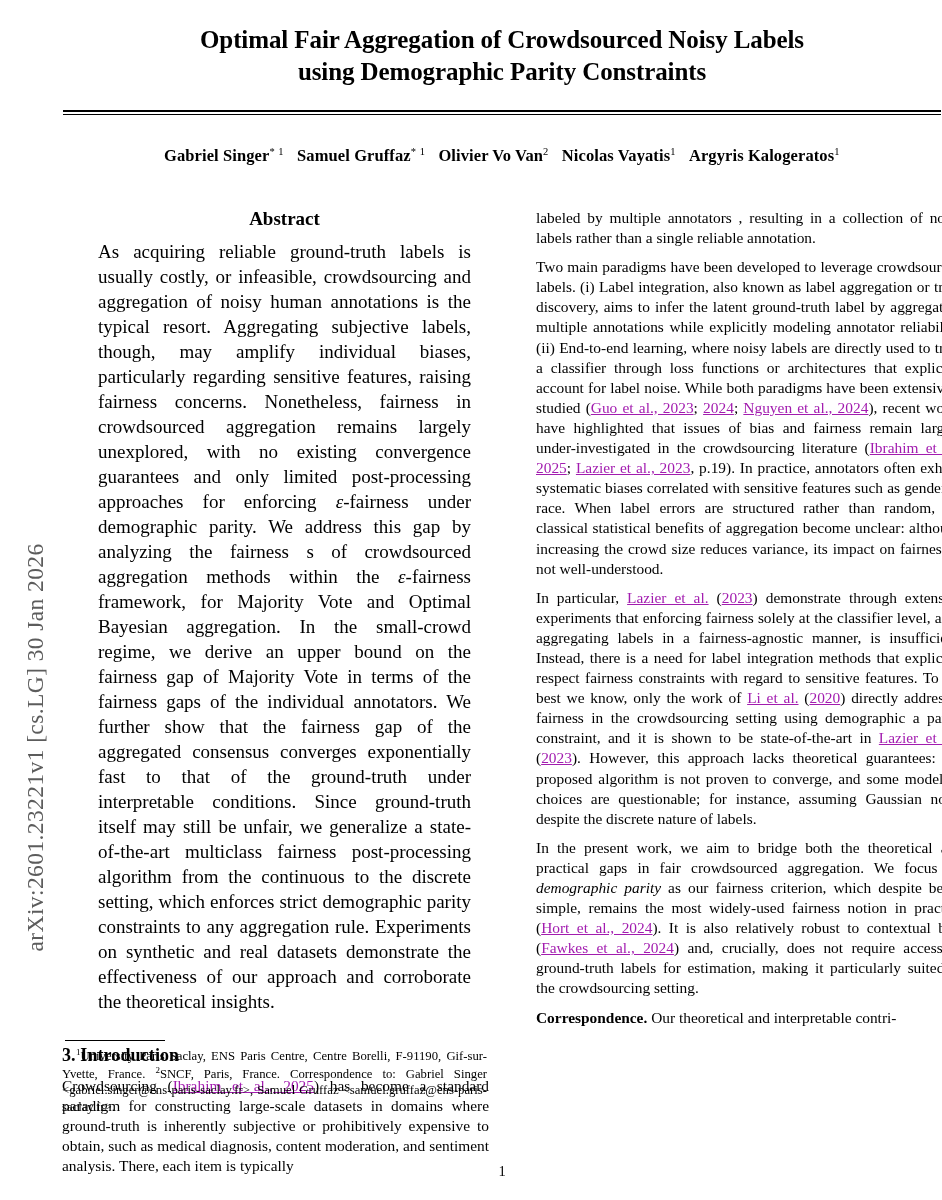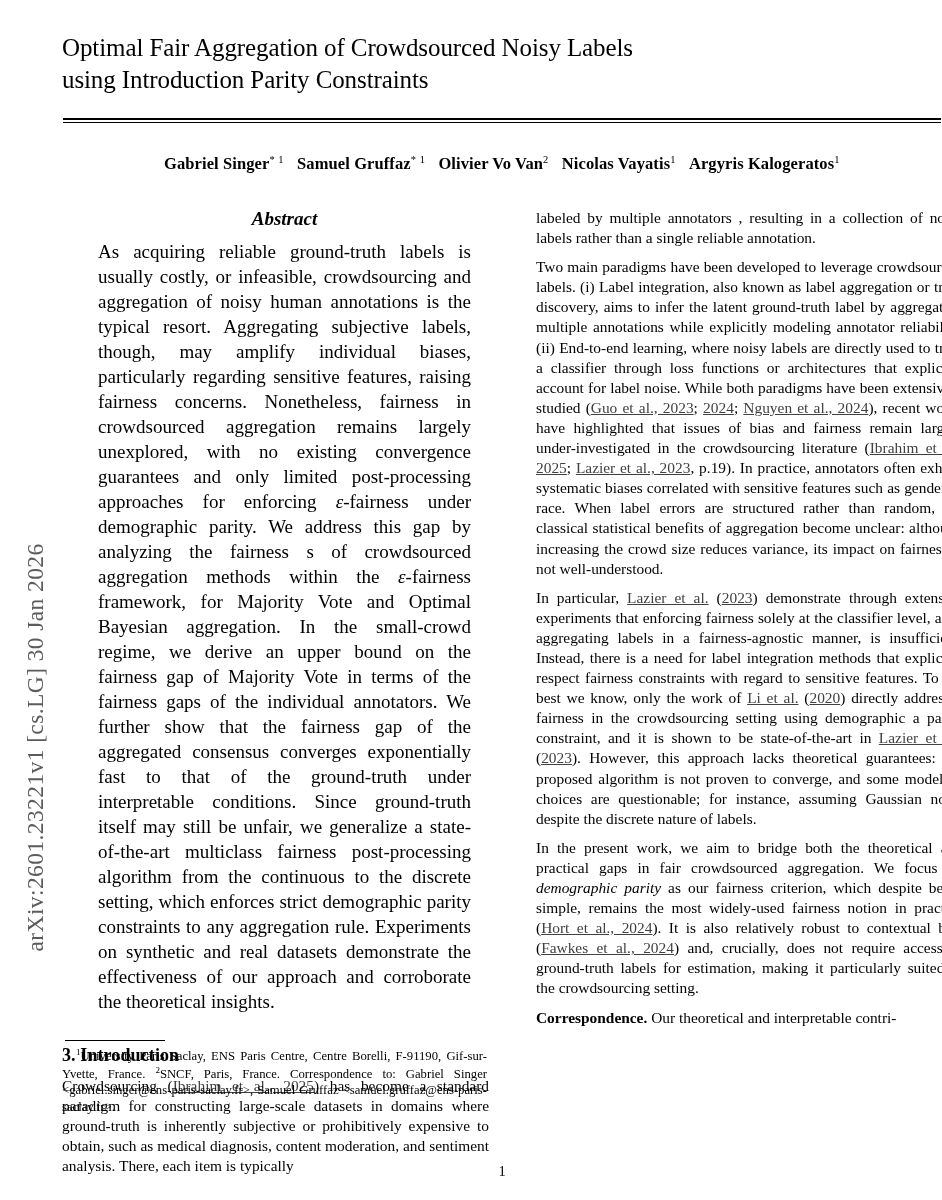--- a/index.html
+++ b/index.html
@@ -44,24 +44,24 @@
     position: absolute;
     left: 62px;
     top: 0;
     width: 880px;
     height: 1200px;
   }
 
   
   .title {
     margin: 0;
-    padding-top: 32px;
-    text-align: left;
+    padding-top: 24px;
+    text-align: center;
     font-size: 25px;
-    font-weight: normal;
+    font-weight: bold;
     line-height: 1.26;
     letter-spacing: -0.1px;
   }
   .title .line2 { display: block; }
 
   .rule-double {
     margin: 23px 1px 0 1px;
     border-top: 2.2px solid #000;
     border-bottom: 1.2px solid #000;
     height: 1.6px;
@@ -101,21 +101,20 @@
 
   
   .abstract-wrap {
     padding: 0 18px 0 36px;
   }
   .abstract-head {
     text-align: center;
     font-size: 19px;
     font-weight: bold;
     margin: 0 0 10px 0;
-    font-style: italic;
   }
   p {
     margin: 0 0 9px 0;
     text-align: justify;
     text-justify: inter-word;
     font-size: 15.4px;
     line-height: 1.305;
     hyphens: manual;
   }
   .abstract-wrap p {
@@ -124,21 +123,21 @@
     margin-bottom: 15px;
   }
 
   .section-head {
     font-size: 18px;
     font-weight: bold;
     margin: 30px 0 10px 0;
     letter-spacing: 0.1px;
   }
 
-  .cite { color: #404040; }
+  .cite { color: #a21caf; }
   .em { font-style: italic; }
   .runin { font-weight: bold; }
 
   
   .footnote-block {
     position: absolute;
     left: 0px;
     top: 832px;
     width: 427px;
   }
@@ -178,21 +177,21 @@
 <body>
 
 <div class="arxiv-stamp">
   <span>arXiv:2601.23221v1  [cs.LG]  30 Jan 2026</span>
 </div>
 
 <div class="page">
 
   <h1 class="title">
     <span>Optimal Fair Aggregation of Crowdsourced Noisy Labels</span>
-    <span class="line2">using Introduction Parity Constraints</span>
+    <span class="line2">using Demographic Parity Constraints</span>
   </h1>
 
   <div class="rule-double"></div>
 
   <div class="authors">
     <span class="au"><span>Gabriel Singer</span><sup>* 1</sup></span><span class="sep"></span><span class="au"><span>Samuel Gruffaz</span><sup>* 1</sup></span><span class="sep"></span><span class="au"><span>Olivier Vo Van</span><sup>2</sup></span><span class="sep"></span><span class="au"><span>Nicolas Vayatis</span><sup>1</sup></span><span class="sep"></span><span class="au"><span>Argyris Kalogeratos</span><sup>1</sup></span>
   </div>
 
   <div class="columns">
 

